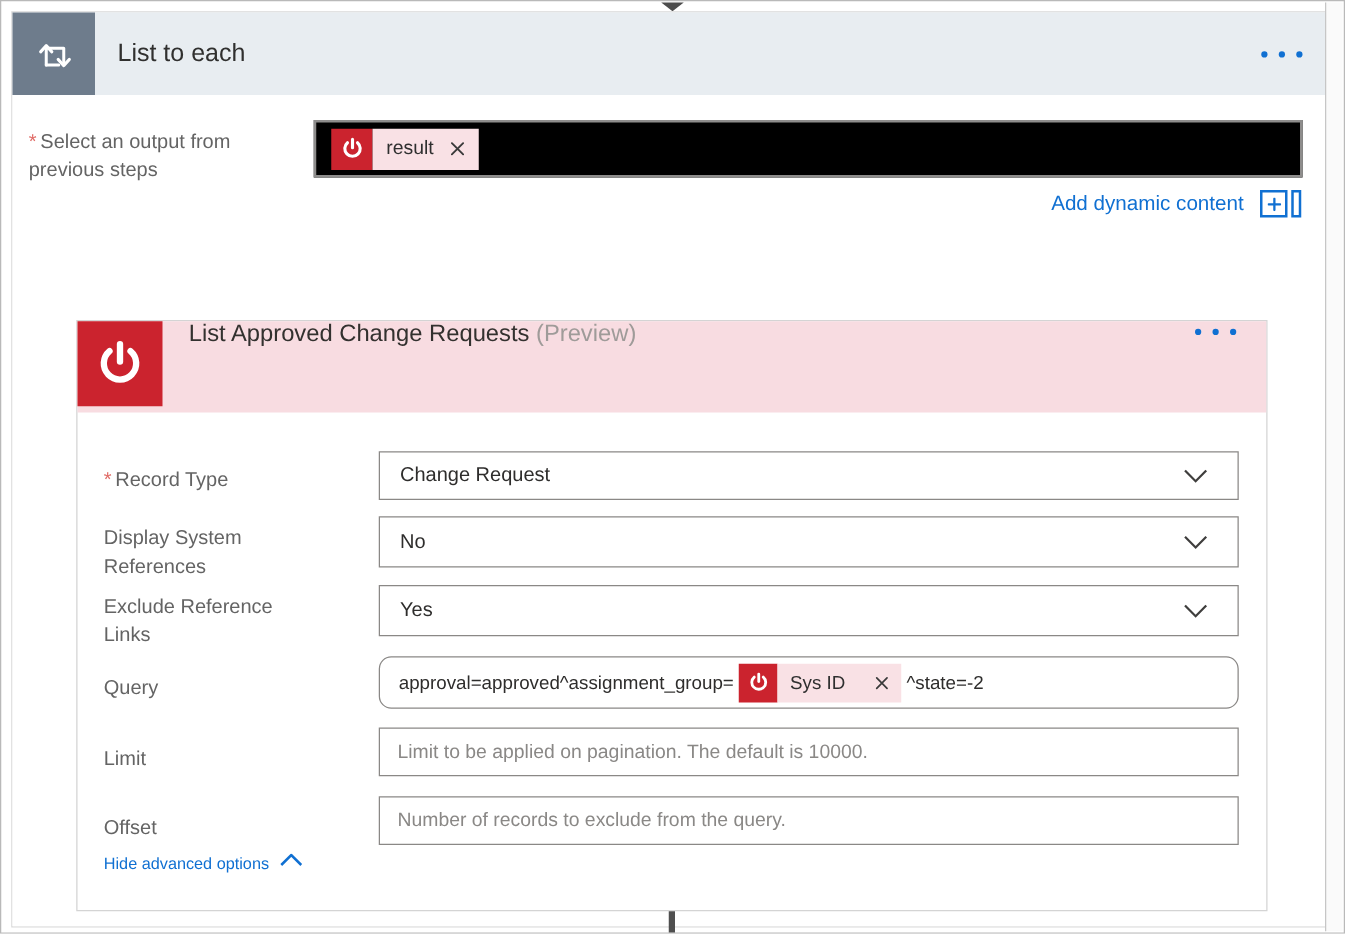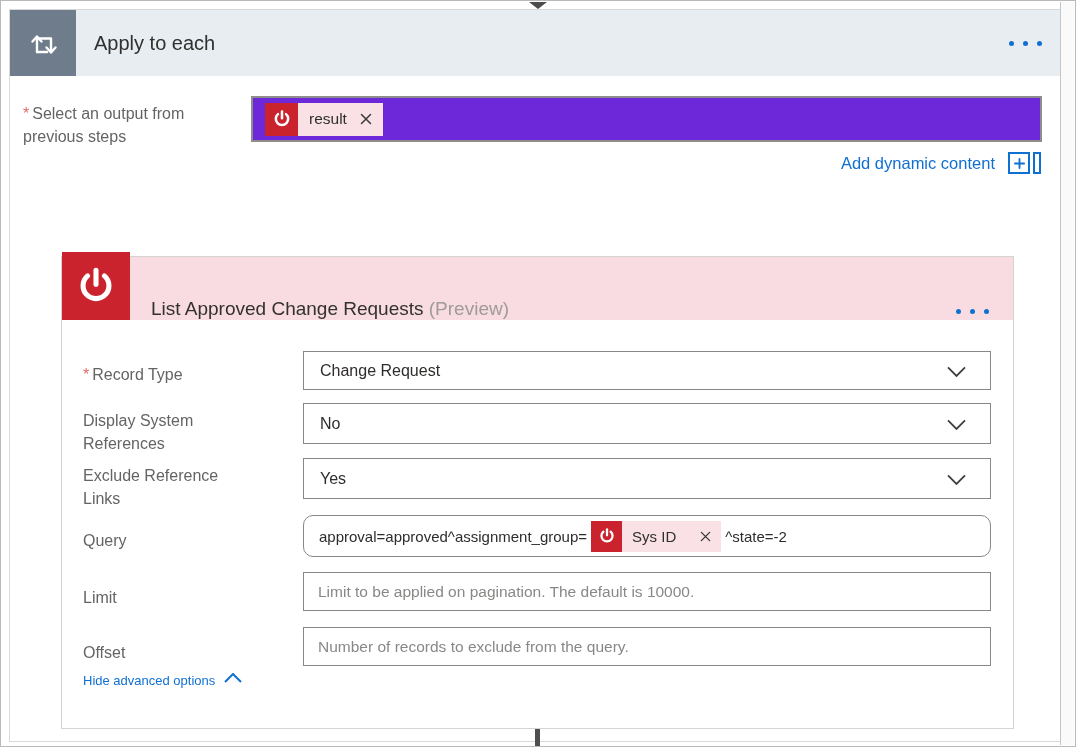--- a/index.html
+++ b/index.html
@@ -27,38 +27,38 @@
   .dots{display:flex; gap:9px; align-items:center;}
   .dots i{width:5px; height:5px; border-radius:50%; background:var(--accent-blue,#1070d2);}
   .menu-btn{margin-left:auto; margin-right:14px; background:none; border:none; padding:6px; cursor:pointer;}
   .scope-body{position:relative; height:665px; background:#fff;}
   
   .flabel{font-size:16px; line-height:23px; color:#646464;}
   .req{color:var(--required-red,#e06b66); margin-right:3px;}
   
   .output-label{position:absolute; left:13px; top:26px; width:178px;}
   .output-input{position:absolute; left:241px; top:20px; width:791px; height:46px;
-    box-sizing:border-box; border:2px solid #8e8d8c; background:#6d28d9;
+    box-sizing:border-box; border:2px solid #8e8d8c; background:#000000;
     display:flex; align-items:center; padding-left:12px;}
   .chip{display:inline-flex; align-items:stretch; cursor:pointer;}
   .chip .chip-icon{width:33px; height:33px; background:var(--servicenow-red,#cb232e);
     display:flex; align-items:center; justify-content:center; flex:0 0 33px;}
   .chip .chip-label{display:flex; align-items:center; gap:13px; background:var(--token-pink,#f9e1e5);
     padding:0 11px; font-size:15.5px; color:#2f2f2f;}
   
   .adc-row{position:absolute; top:76px; right:21px; display:flex; align-items:center; gap:13px;}
   .adc-link{color:var(--accent-blue,#1070d2); font-size:16.5px; text-decoration:none; cursor:pointer;}
   .adc-icon{display:flex; gap:3px; align-items:center; cursor:pointer;}
   .adc-box{width:18px; height:18px; box-sizing:content-box; border:2px solid var(--accent-blue,#1070d2);
     display:flex; align-items:center; justify-content:center;}
   .adc-bar{width:4px; height:18px; border:2px solid var(--accent-blue,#1070d2);}
   
   .action-card{position:absolute; left:51px; top:180px; width:953px; height:473px;
     box-sizing:border-box; border:1px solid #d4d4d4; background:#fff;}
-  .action-header{height:63px; display:flex; align-items:flex-end; background:var(--action-header-pink,#f8dce1);}
+  .action-header{height:73px; display:flex; align-items:flex-start; background:var(--action-header-pink,#f8dce1);}
   .sn-big{width:68px; height:68px; flex:0 0 68px; background:var(--servicenow-red,#cb232e);
     display:flex; align-items:center; justify-content:center;}
   .action-title{margin-left:21px; font-size:19px; color:#33312f;}
   .preview{color:#9f9b99;}
   .action-menu{margin-left:auto; margin-right:18px; background:none; border:none; padding:6px; cursor:pointer;}
   .action-body{position:relative; height:403px;}
   .row{position:absolute; left:20px; width:911px;margin-top:14px;}
   .row .flabel{position:absolute; left:1px; top:0; width:172px;}
   .control{position:absolute; left:221px; top:0; width:688px; box-sizing:border-box;
     border:1.5px solid #8a8886; background:#fff; display:flex; align-items:center;}
@@ -94,21 +94,21 @@
     <div class="scope-header">
       <div class="scope-icon">
         <svg width="36" height="36" viewBox="0 0 36 36" fill="none" stroke="#fff" stroke-width="2.4" stroke-linecap="round" stroke-linejoin="round">
           <path d="M12 27 L12 13"></path>
           <path d="M7.5 16.5 L12 11.5 L16.5 16.5"></path>
           <path d="M13 13.5 L26 13.5 L26 26"></path>
           <path d="M21.5 22.5 L26 27.5 L30.5 22.5"></path>
           <path d="M12 27 L22 27"></path>
         </svg>
       </div>
-      <span class="scope-title">Apply to each</span>
+      <span class="scope-title">List to each</span>
       <button class="menu-btn">
         <span class="dots">
             <i></i>
             <i></i>
             <i></i>
           </span>
       </button>
     </div>
 
     <div class="scope-body">

